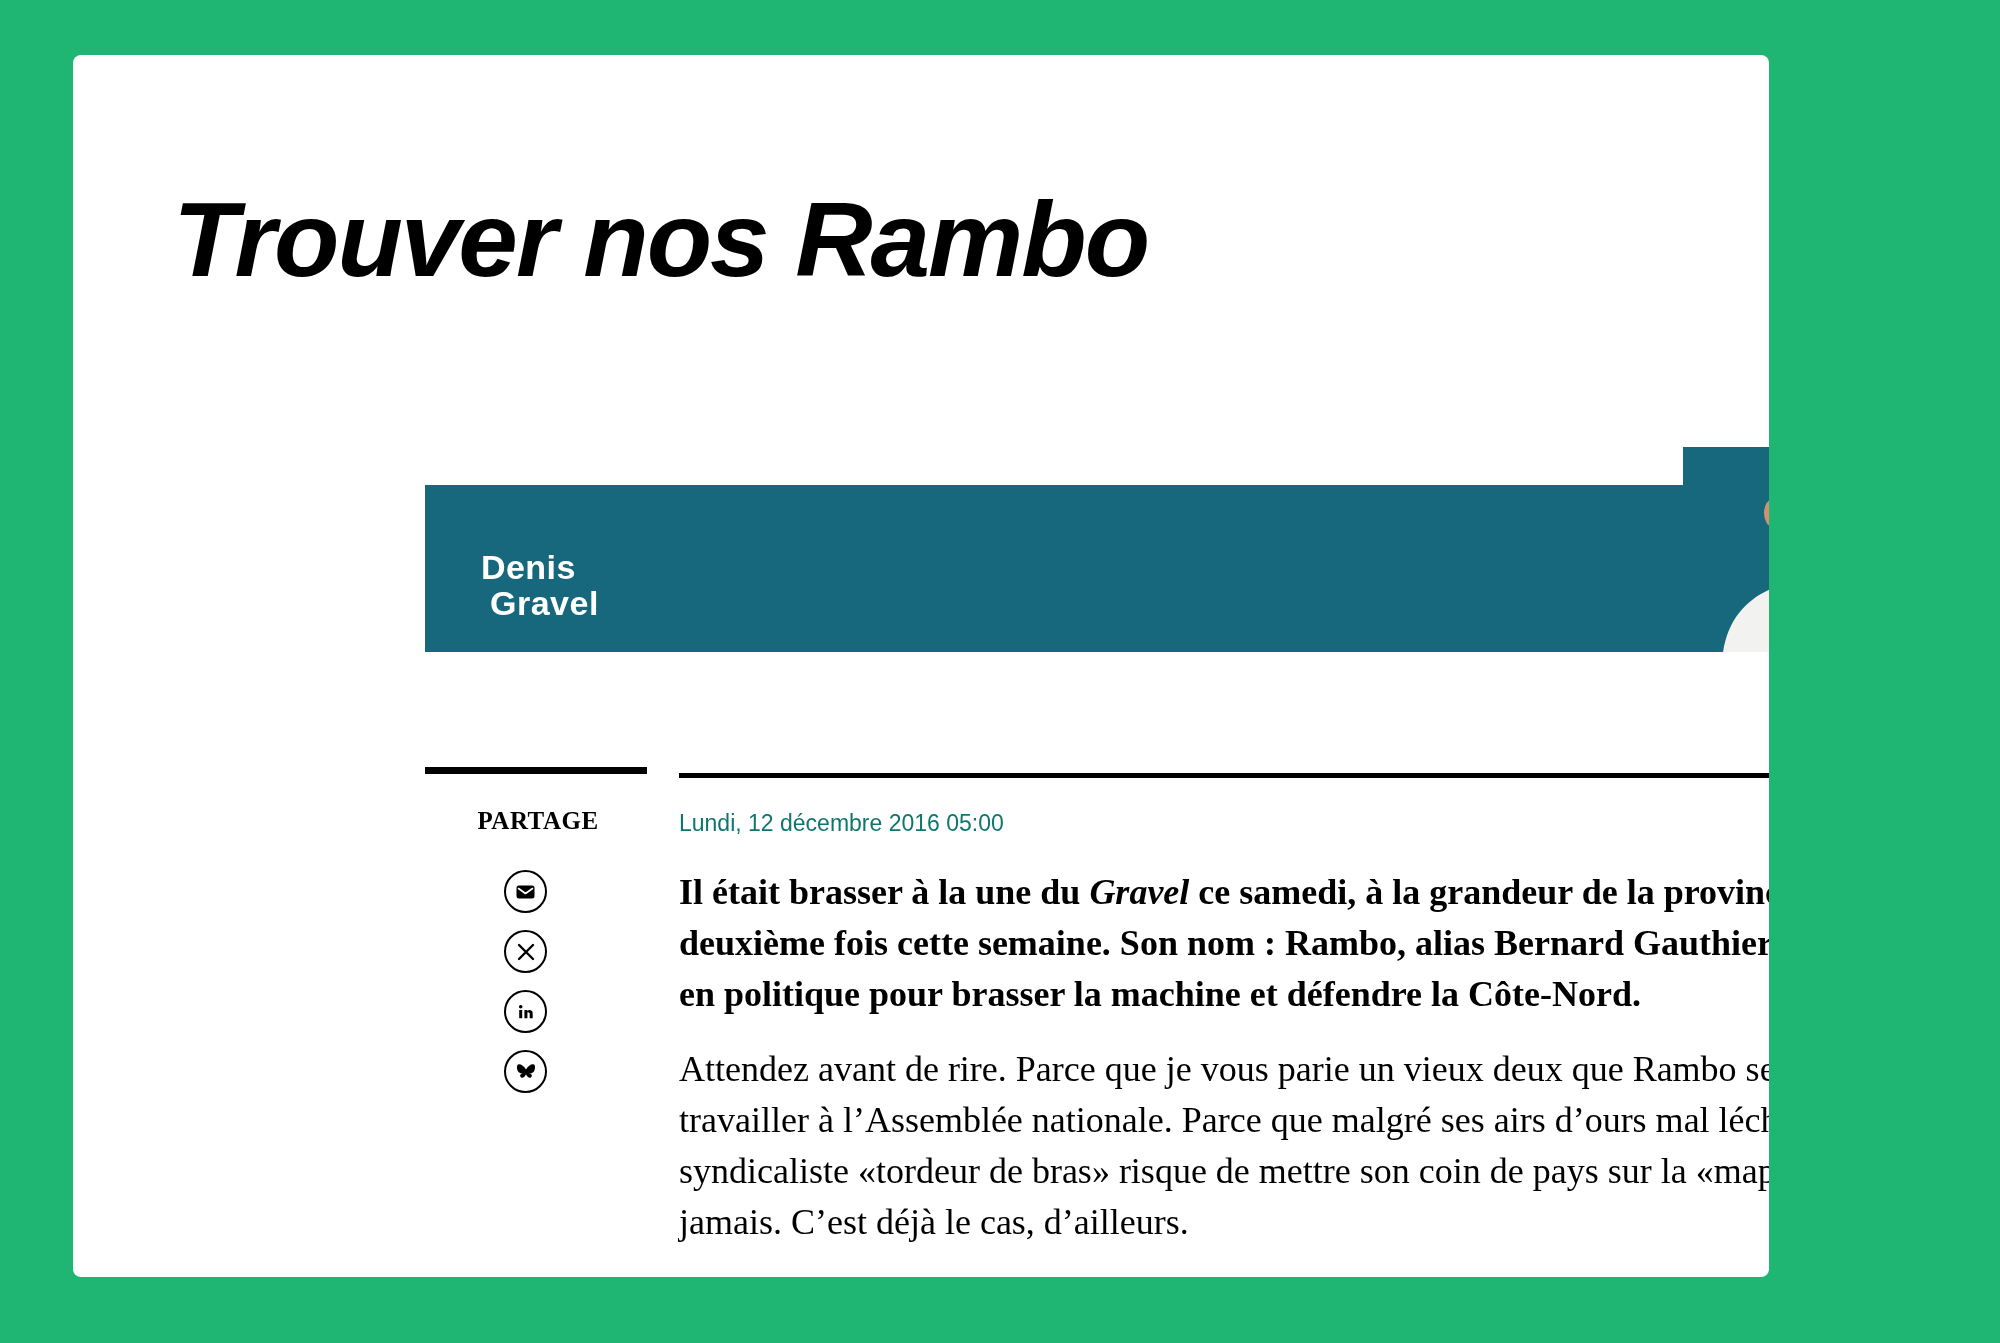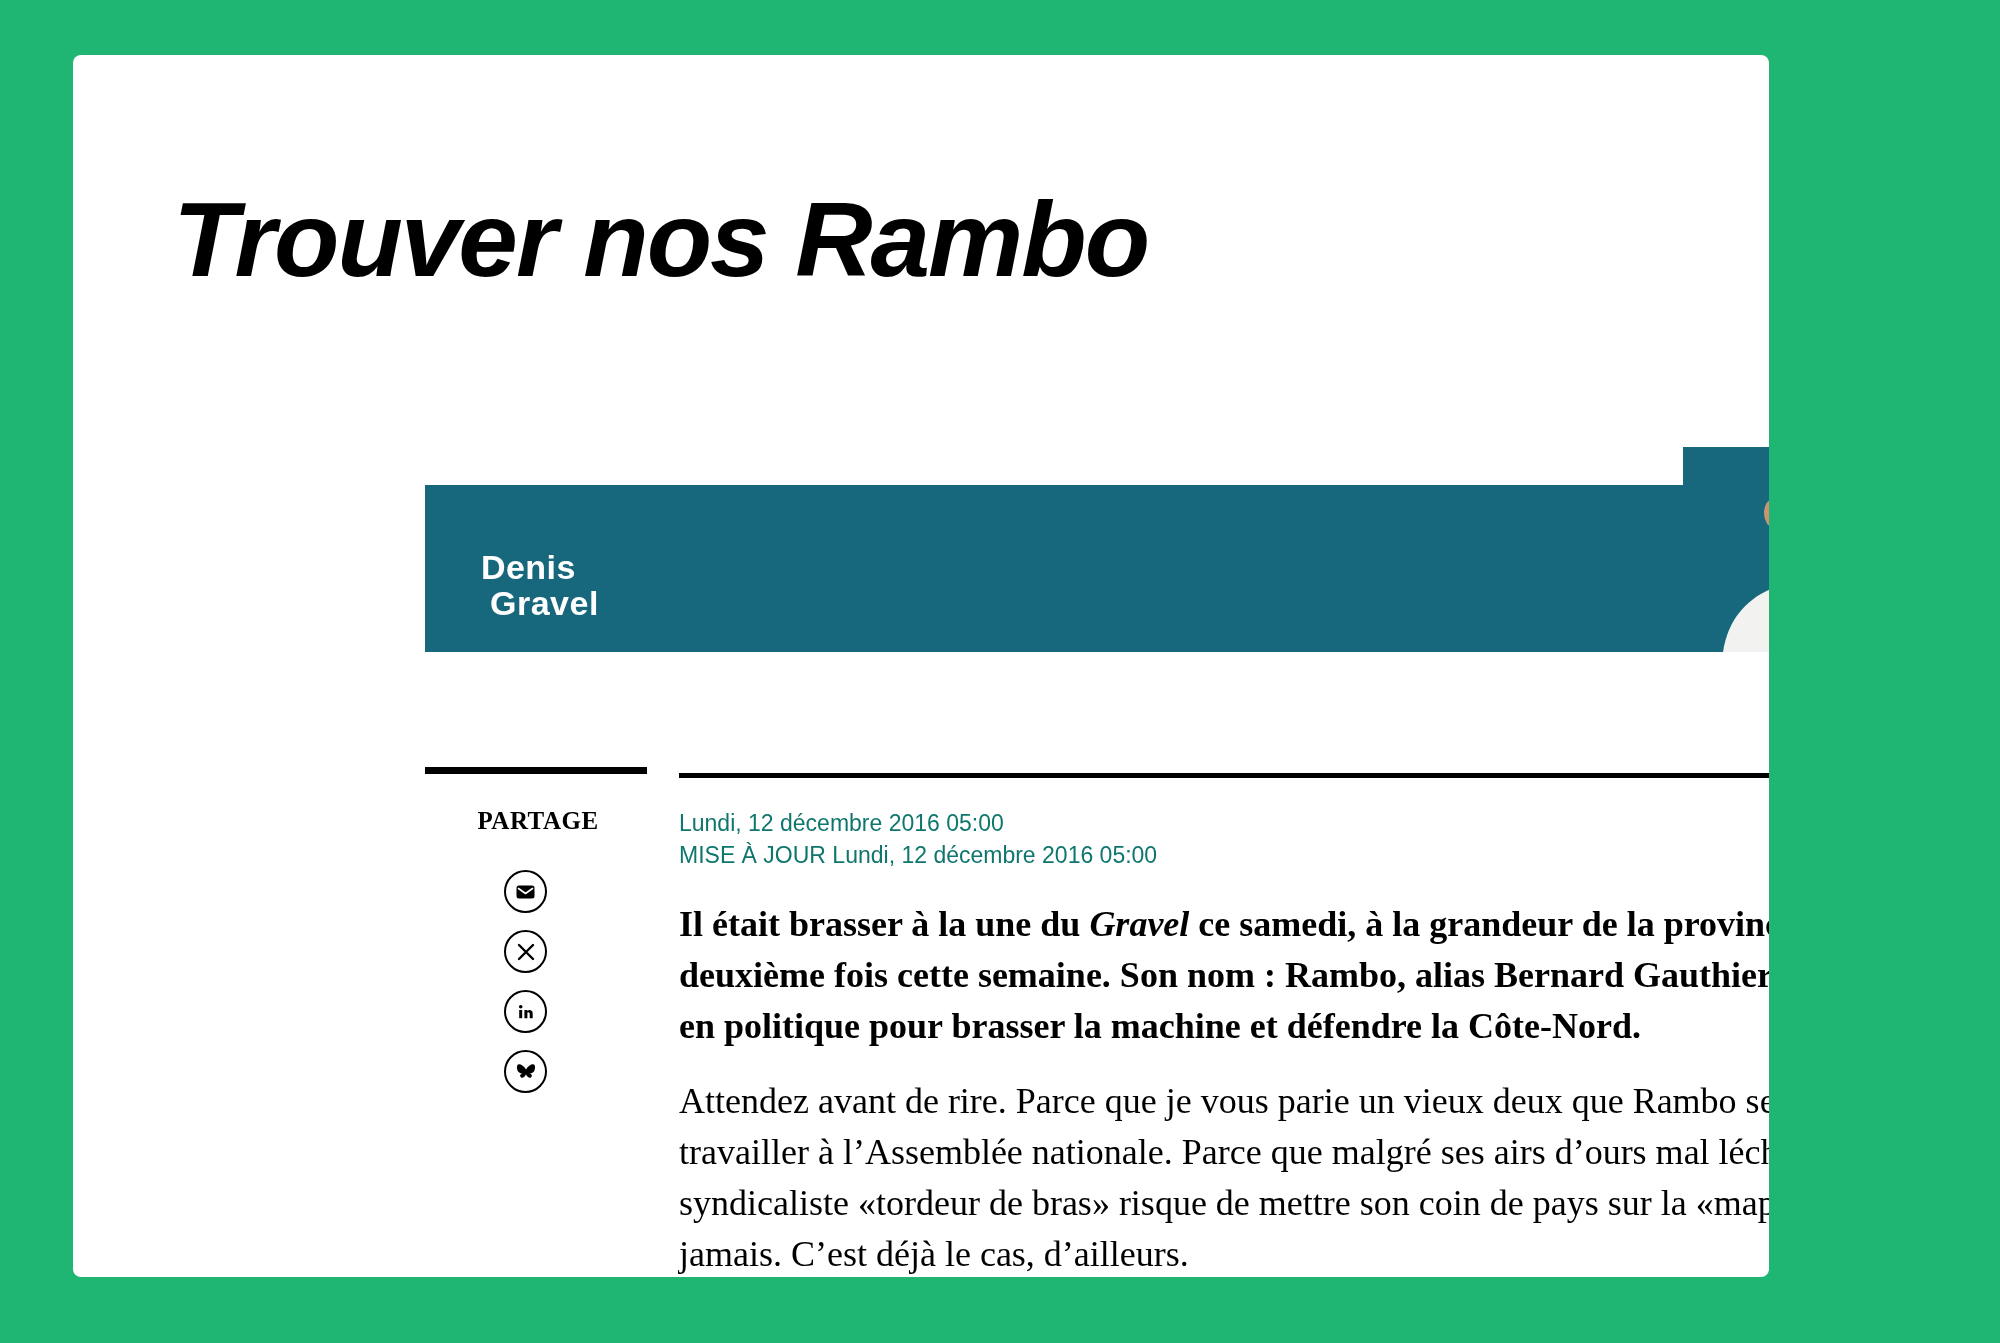--- a/index.html
+++ b/index.html
@@ -226,20 +226,19 @@
     </div>
     <div class="share-icon">
       <svg width="20" height="17" viewBox="0 0 20 17" xmlns="http://www.w3.org/2000/svg">
         <path d="M10 6.5 C8 2.8 4.2 0.6 2.2 1.4 C0.5 2.1 0.8 5.3 1.6 7.6 C2.3 9.7 4.4 10.7 6.6 10.4 C4.6 10.9 3.3 12 4.6 13.9 C5.9 15.7 8.7 14.6 10 11.3 C11.3 14.6 14.1 15.7 15.4 13.9 C16.7 12 15.4 10.9 13.4 10.4 C15.6 10.7 17.7 9.7 18.4 7.6 C19.2 5.3 19.5 2.1 17.8 1.4 C15.8 0.6 12 2.8 10 6.5 Z" fill="#000000"></path>
       </svg>
     </div>
   </div>
 
   <div class="article">
     <div class="timestamp">Lundi, 12 décembre 2016 05:00</div>
-    <div class="timestamp">MISE À JOUR Lundi, 12 décembre 2016 05:00</div>
 
     <p class="body lede"><span>Il était brasser à la une du </span><em>Gravel</em><span> ce samedi, à la grandeur de la province. C’est la deuxième fois cette semaine. Son nom : Rambo, alias Bernard Gauthier, qui se lance en politique pour brasser la machine et défendre la Côte-Nord.</span></p>
 
     <p class="body">Attendez avant de rire. Parce que je vous parie un vieux deux que Rambo sera élu et ira travailler à l’Assemblée nationale. Parce que malgré ses airs d’ours mal léché, le syndicaliste «tordeur de bras» risque de mettre son coin de pays sur la «map» comme jamais. C’est déjà le cas, d’ailleurs.</p>
   </div>
 
 </div>
 
 </body></html>

